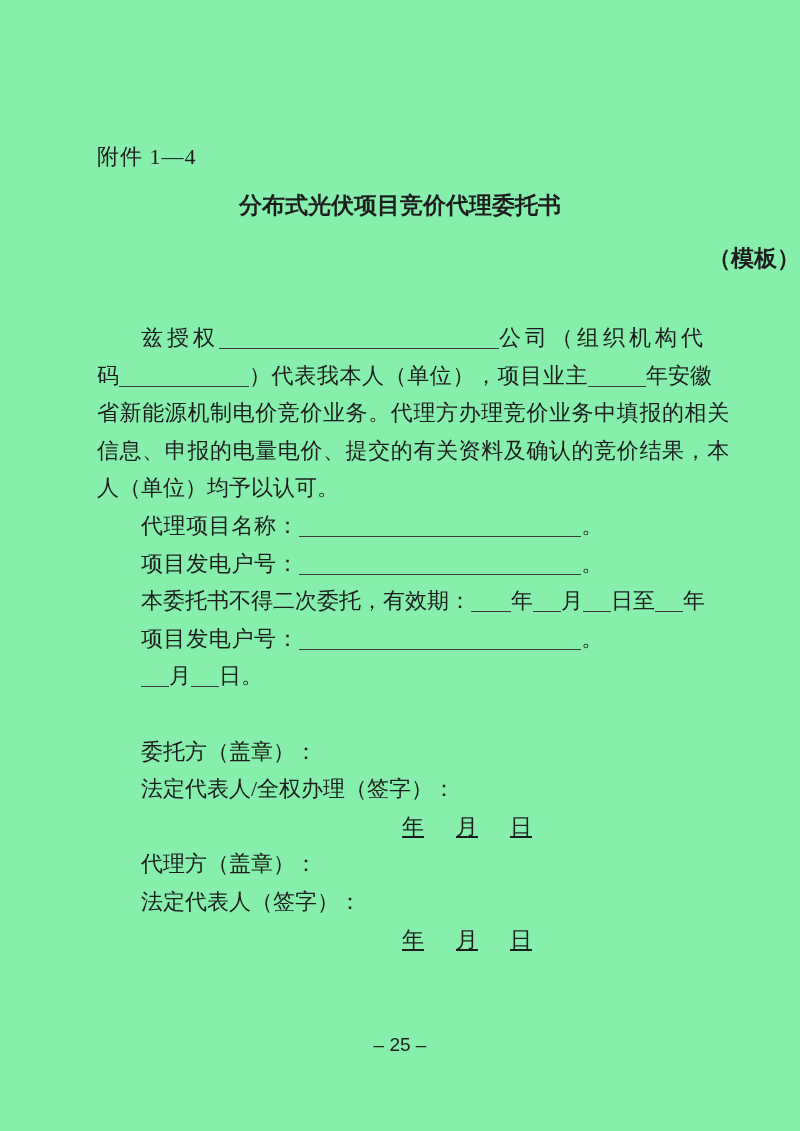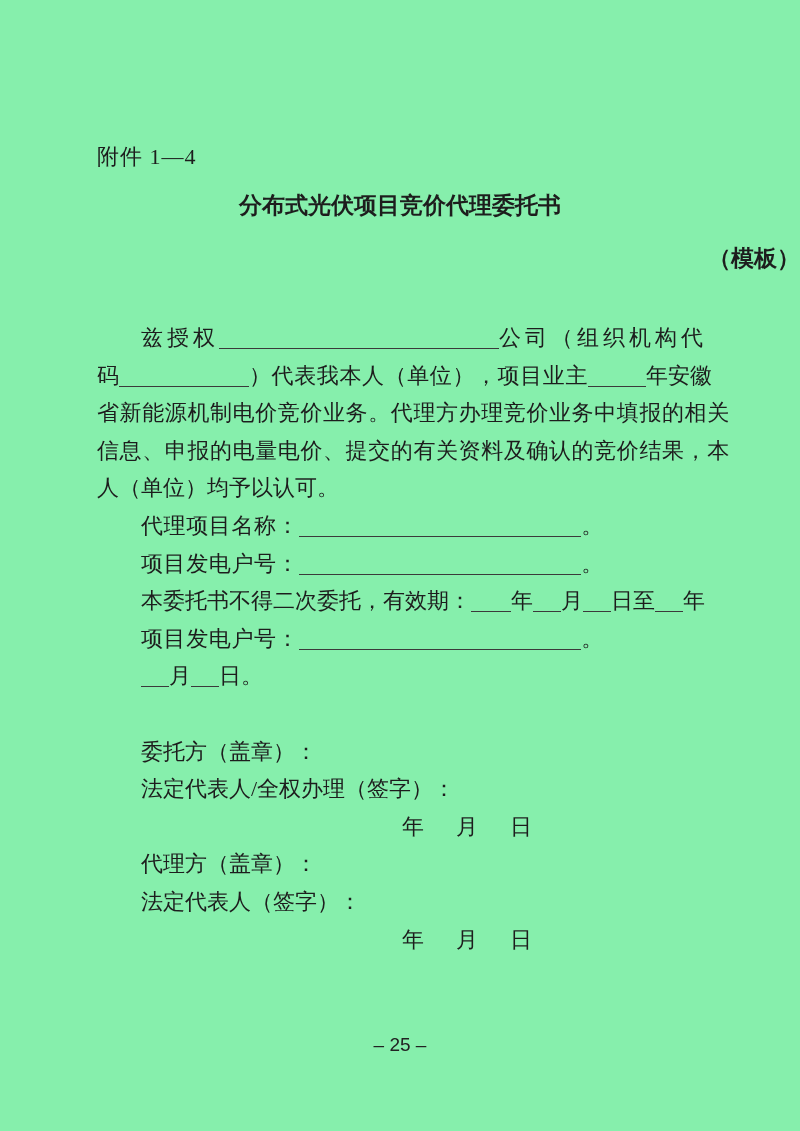--- a/index.html
+++ b/index.html
@@ -38,21 +38,21 @@
     height:20px;
     vertical-align:-4px;
   }
   .b280{width:280px;}
   .b130{width:130px;}
   .b58{width:58px;}
   .b282{width:282px;}
   .b40{width:40px;}
   .b28{width:28px;}
   .spacer-line{height:37.6px;}
-  .date-line{padding-left:305px;}
+  .date-line{padding-left:305px;text-decoration:underline;}
   .date-line .dsep{display:inline-block;width:32px;}
   .footer{
     position:absolute;left:0;top:1034px;width:800px;
     text-align:center;font-size:19px;color:#222;
     font-family:"Liberation Sans","DejaVu Sans",sans-serif;
   }
 </style>
 </head>
 <body>
 

